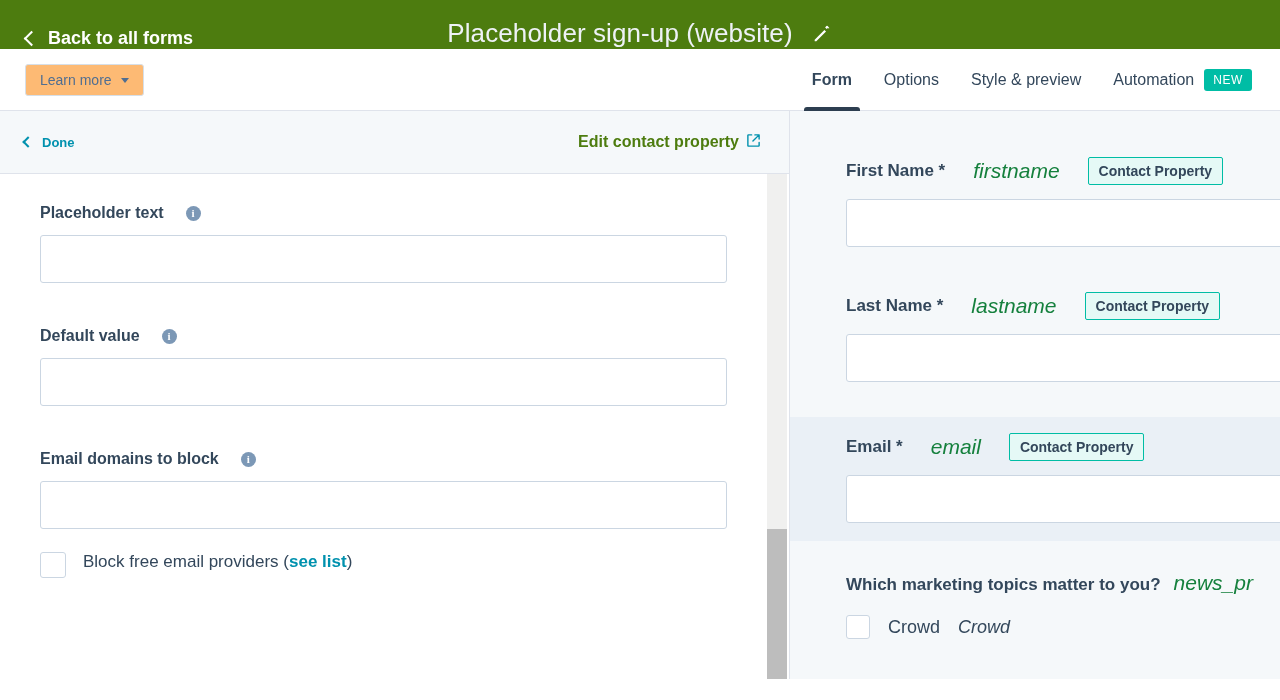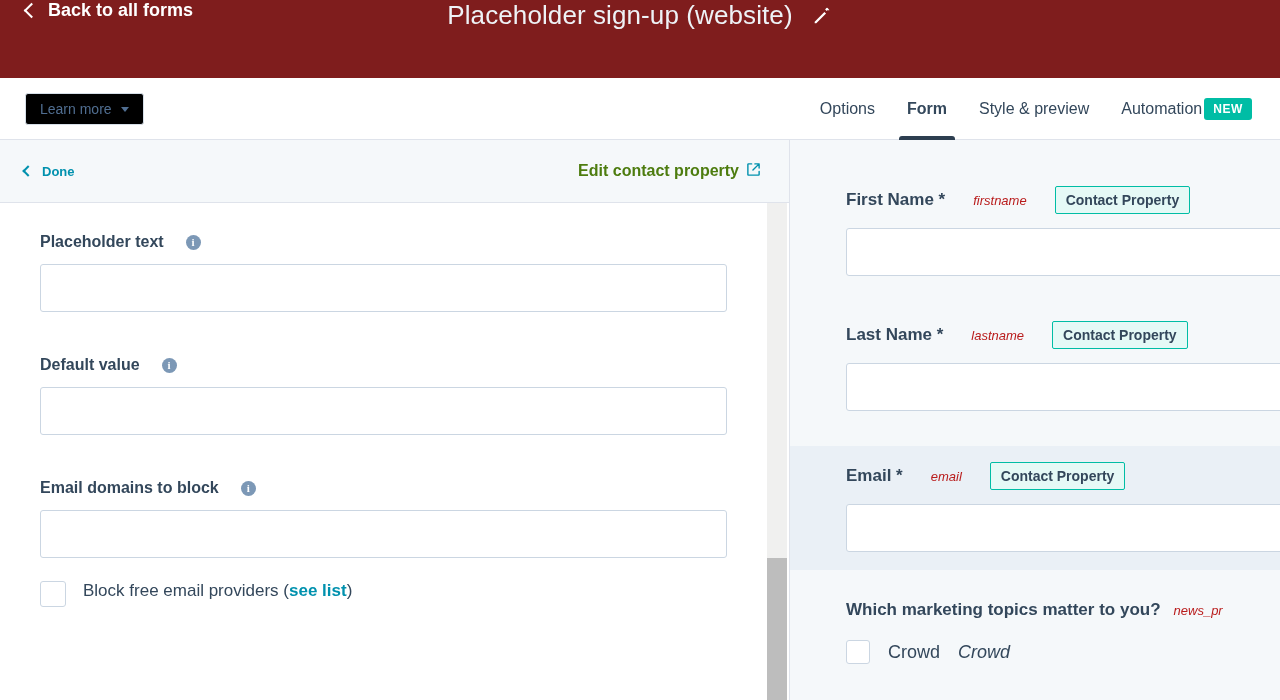--- a/index.html
+++ b/index.html
@@ -8,24 +8,24 @@
     width: 1280px;
     height: 700px;
     overflow: hidden;
     font-family: "Liberation Sans", sans-serif;
     background: #ffffff;
   }
 
   
   .topbar {
     position: relative;
-    height: 78px;
-    background: #7f1d1d;
-    display: flex;
-    align-items: flex-start;
+    height: 49px;
+    background: #4d7c0f;
+    display: flex;
+    align-items: flex-end;
   }
   .back-link {
     display: flex;
     align-items: center;
     gap: 11px;
     margin-left: 26px;
     color: #ffffff;
     font-size: 18px;
     font-weight: bold;
     cursor: pointer;
@@ -68,21 +68,21 @@
     height: 62px;
     background: #ffffff;
     border-bottom: 1px solid #dfe3eb;
     display: flex;
     align-items: center;
   }
   .learn-more {
     margin-left: 25px;
     height: 32px;
     padding: 0 14px;
-    background: #000000;
+    background: #fdba74;
     border: 1px solid #d6dfe8;
     border-radius: 3px;
     color: #506e91;
     font-size: 14px;
     display: inline-flex;
     align-items: center;
     gap: 9px;
     cursor: pointer;
     user-select: none;
   }
@@ -117,25 +117,25 @@
     content: "";
     position: absolute;
     left: 8px; right: 8px;
     bottom: -1px;
     height: 5px;
     background: #2d3e50;
     border-radius: 3px 3px 0 0;
   }
   .badge-new {
     display: inline-block;
-    margin-left: 2px;
+    margin-left: 10px;
     background: #00bda5;
     color: #ffffff;
     font-size: 12px;
-    font-weight: bold;
+    font-weight: normal;
     letter-spacing: .6px;
     padding: 4px 9px;
     border-radius: 3px;
   }
 
   
   .body-split {
     position: relative;
     height: 568px;
     display: flex;
@@ -292,23 +292,23 @@
     gap: 28px;
     margin-bottom: 14px;
     white-space: nowrap;
   }
   .prev-label {
     font-size: 17px;
     font-weight: bold;
     color: #33475b;
   }
   .prev-internal {
-    font-size: 13px;
+    font-size: 21px;
     font-style: italic;
-    color: #b91c1c;
+    color: #15803d;
     font-weight: 400;
   }
   .prop-badge {
     border: 1.5px solid #00bda5;
     background: #e5f9f6;
     color: #33475b;
     font-size: 14px;
     font-weight: bold;
     padding: 5px 10px;
     border-radius: 2px;
@@ -366,25 +366,25 @@
     </span>
   </div>
 </div>
 
 <div class="navbar">
   <div class="learn-more">
     <span>Learn more</span>
     <span class="caret-down"></span>
   </div>
   <div class="tabs">
+    <div class="tab active">
+      <span>Form</span>
+    </div>
     <div class="tab">
       <span>Options</span>
-    </div>
-    <div class="tab active">
-      <span>Form</span>
     </div>
     <div class="tab">
       <span>Style &amp; preview</span>
     </div>
     <div class="tab" style="padding-right:28px;">
       <span>Automation</span>
       <span class="badge-new">NEW</span>
     </div>
   </div>
 </div>

